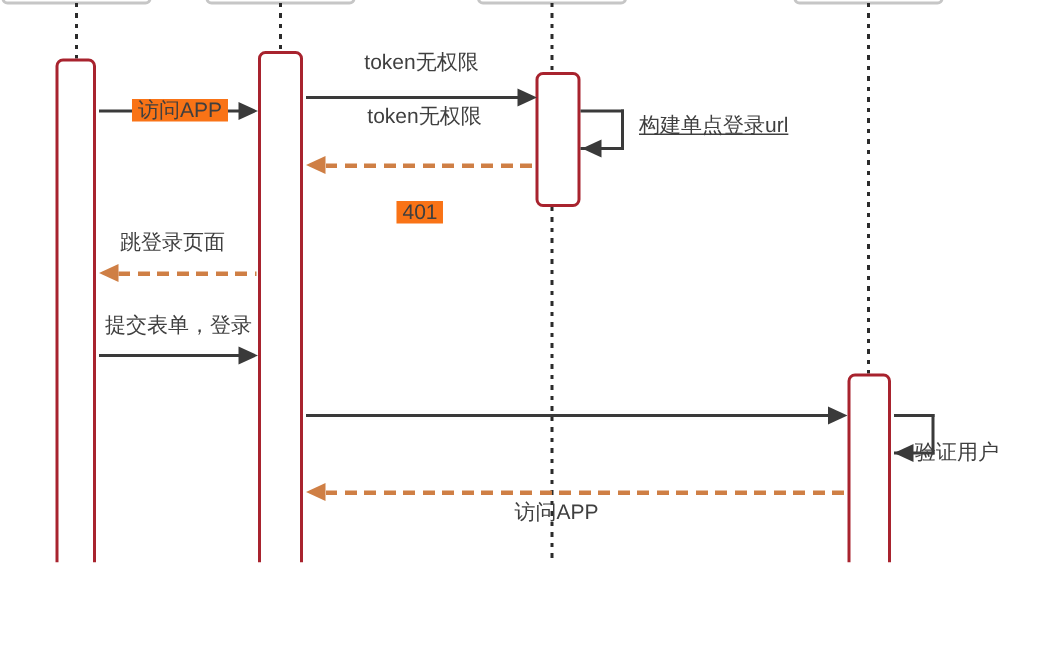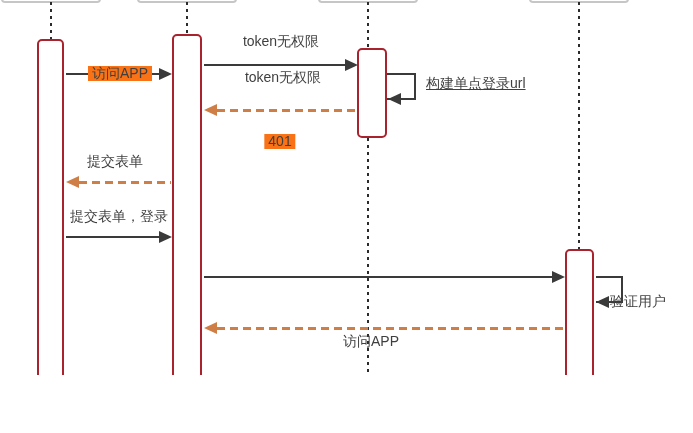--- a/index.html
+++ b/index.html
@@ -66,21 +66,21 @@
   <div class="lbl center inline" style="left:120px;top:66px;">访问APP</div>
 
   <div class="loop" style="left:387px;top:73px;width:29px;height:27px;"></div>
   <div class="ah-l dark" style="left:388px;top:93px;"></div>
   <div class="lbl" style="left:426px;top:76px;text-decoration:underline;">构建单点登录url</div>
 
   <div class="dline" style="left:217px;top:109px;width:140px;"></div>
   <div class="ah-l" style="left:204px;top:104px;"></div>
   <div class="lbl center inline" style="left:280px;top:102px;margin-top:32px;">401</div>
 
-  <div class="lbl center" style="left:115px;top:154px;">提交表单</div>
+  <div class="lbl center" style="left:115px;top:154px;">跳登录页面</div>
   <div class="dline" style="left:79px;top:181px;width:92px;"></div>
   <div class="ah-l" style="left:66px;top:176px;"></div>
 
   <div class="lbl center" style="left:119px;top:209px;">提交表单，登录</div>
   <div class="hline" style="left:66px;top:236px;width:95px;"></div>
   <div class="ah-r" style="left:159px;top:231px;"></div>
 
   <div class="hline" style="left:204px;top:276px;width:350px;"></div>
   <div class="ah-r" style="left:552px;top:271px;"></div>
 

